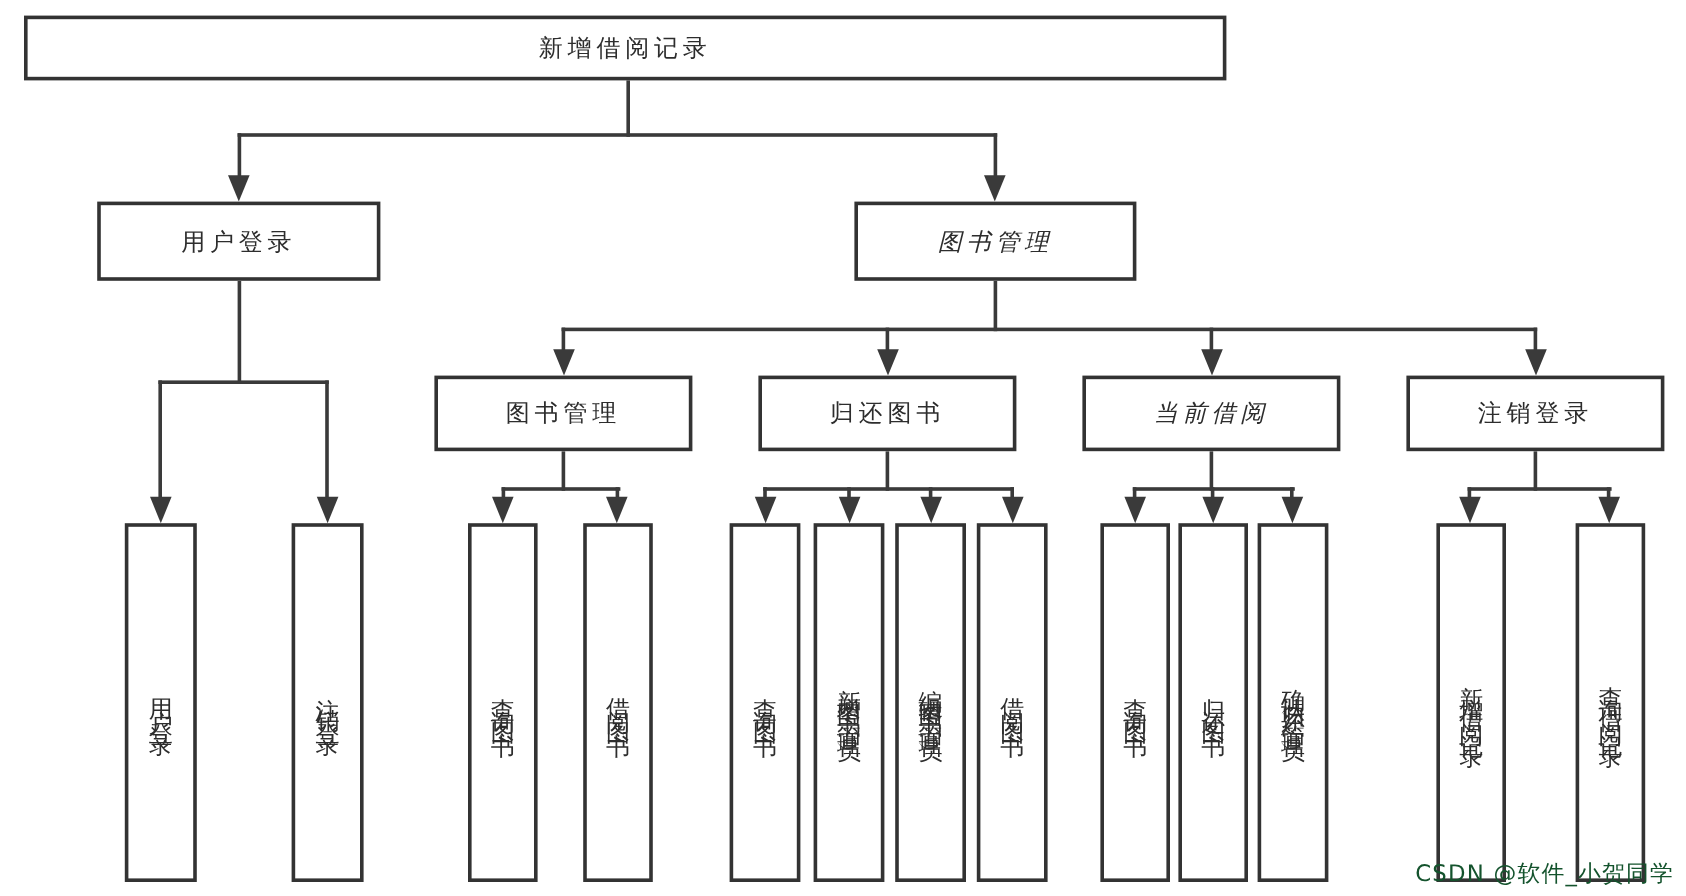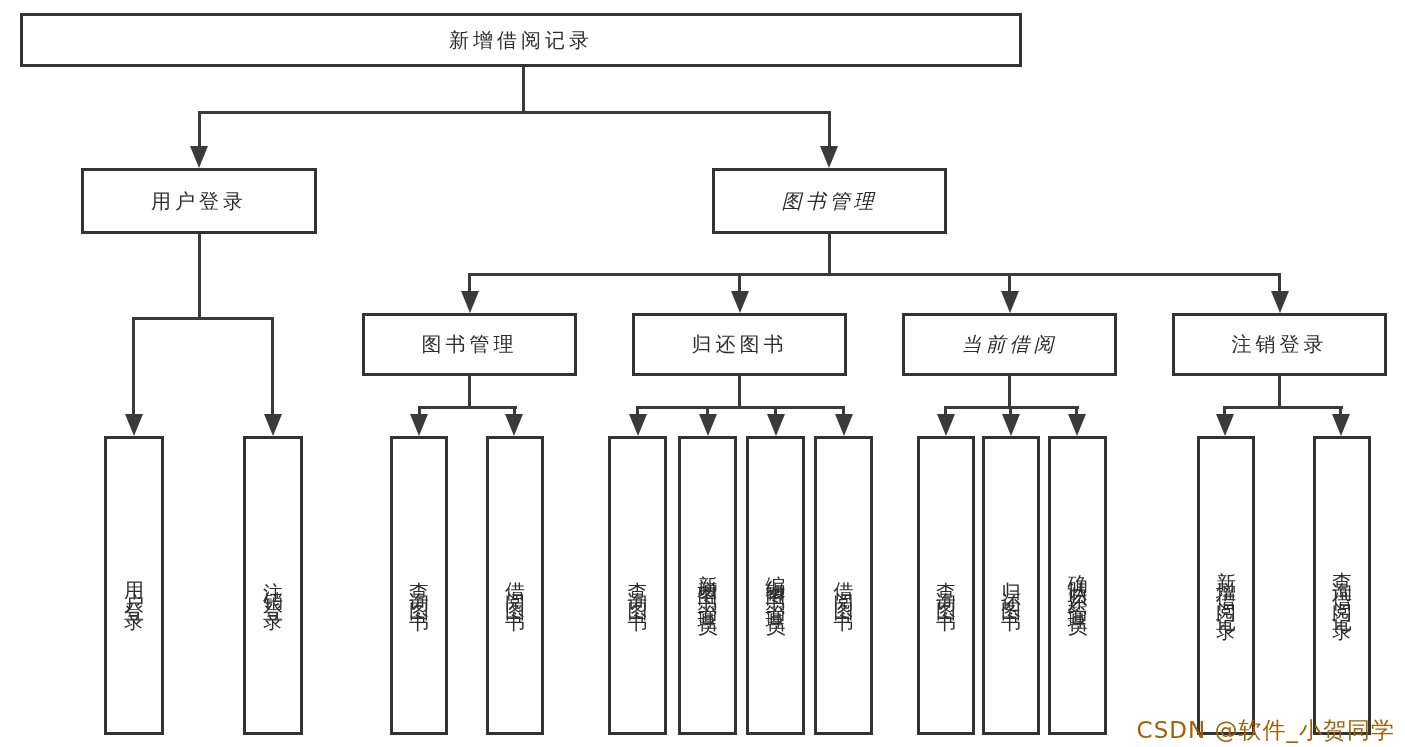--- a/index.html
+++ b/index.html
@@ -41,21 +41,21 @@
   .vl{position:absolute;width:3px;background:#3a3a3a;z-index:1;}
   .hl{position:absolute;height:3px;background:#3a3a3a;z-index:1;}
   .arr{
     position:absolute;width:0;height:0;z-index:1;
     border-left:9px solid transparent;border-right:9px solid transparent;
     border-top:22px solid #3a3a3a;
   }
 
   .watermark{
     position:absolute;right:10px;top:715px;z-index:5;
-    font-size:23px;color:#a16207;letter-spacing:1px;white-space:nowrap;
+    font-size:19px;color:#14532d;letter-spacing:1px;white-space:nowrap;
   }
 </style>
 </head>
 <body>
 
 <div class="canvas">
 
   <div class="vl" style="left:522px;top:65px;height:49px;"></div>
   <div class="hl" style="left:198px;top:111px;width:633px;"></div>
   <div class="vl" style="left:198px;top:111px;height:51px;"></div>

